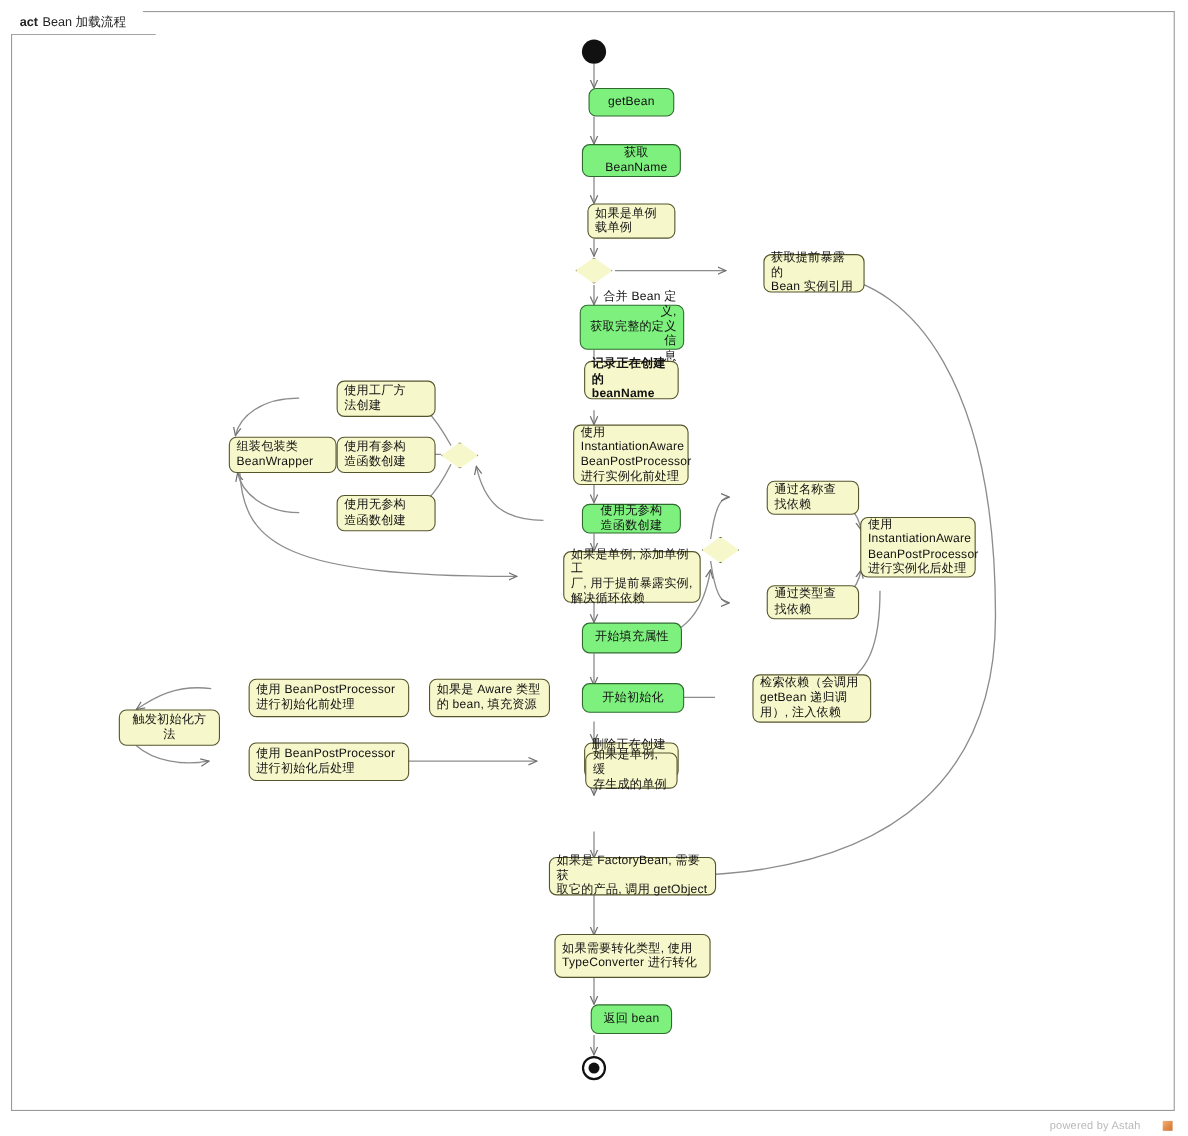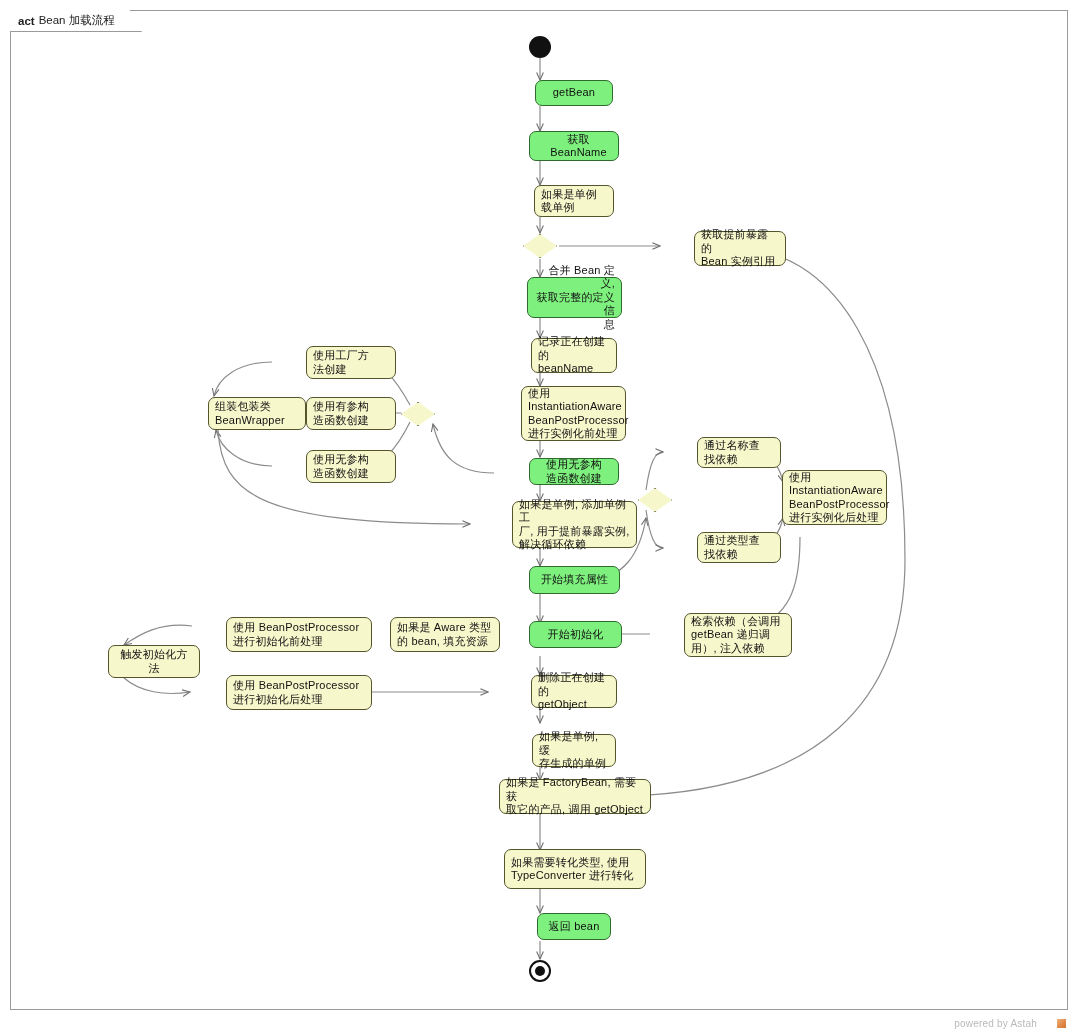--- a/index.html
+++ b/index.html
@@ -236,21 +236,21 @@
     <div class="diamond-shape"></div>
   </div>
 
   <div class="node yellow" style="left:660px;top:231px;width:92px;height:35px;">获取提前暴露的
 Bean 实例引用</div>
 
   <div class="node green" style="left:493px;top:277px;width:95px;height:41px;">合并 Bean 定义,
 获取完整的定义信
 息</div>
 
-  <div class="node yellow" style="left:497px;top:338px;width:86px;height:35px;">记录正在创建的
+  <div class="node yellow" style="left:497px;top:328px;width:86px;height:35px;font-weight:bold;">记录正在创建的
 beanName</div>
 
   <div class="node yellow" style="left:487px;top:386px;width:105px;height:55px;">使用
 InstantiationAware
 BeanPostProcessor
 进行实例化前处理</div>
 
   <div class="node green center" style="left:495px;top:458px;width:90px;height:27px;">使用无参构
 造函数创建</div>
 
@@ -304,21 +304,21 @@
 进行初始化前处理</div>
 
   <div class="node yellow center" style="left:74px;top:645px;width:92px;height:33px;">触发初始化方法</div>
 
   <div class="node yellow" style="left:192px;top:675px;width:146px;height:35px;">使用 BeanPostProcessor
 进行初始化后处理</div>
 
   <div class="node yellow" style="left:497px;top:675px;width:86px;height:33px;">删除正在创建的
 getObject</div>
 
-  <div class="node yellow" style="left:498px;top:734px;width:84px;height:33px;">如果是单例, 缓
+  <div class="node yellow" style="left:498px;top:684px;width:84px;height:33px;">如果是单例, 缓
 存生成的单例</div>
 
   <div class="node yellow" style="left:465px;top:779px;width:152px;height:35px;">如果是 FactoryBean, 需要获
 取它的产品, 调用 getObject</div>
 
   <div class="node yellow" style="left:470px;top:849px;width:142px;height:40px;">如果需要转化类型, 使用
 TypeConverter 进行转化</div>
 
   <div class="node green center" style="left:503px;top:913px;width:74px;height:27px;">返回 bean</div>
 

